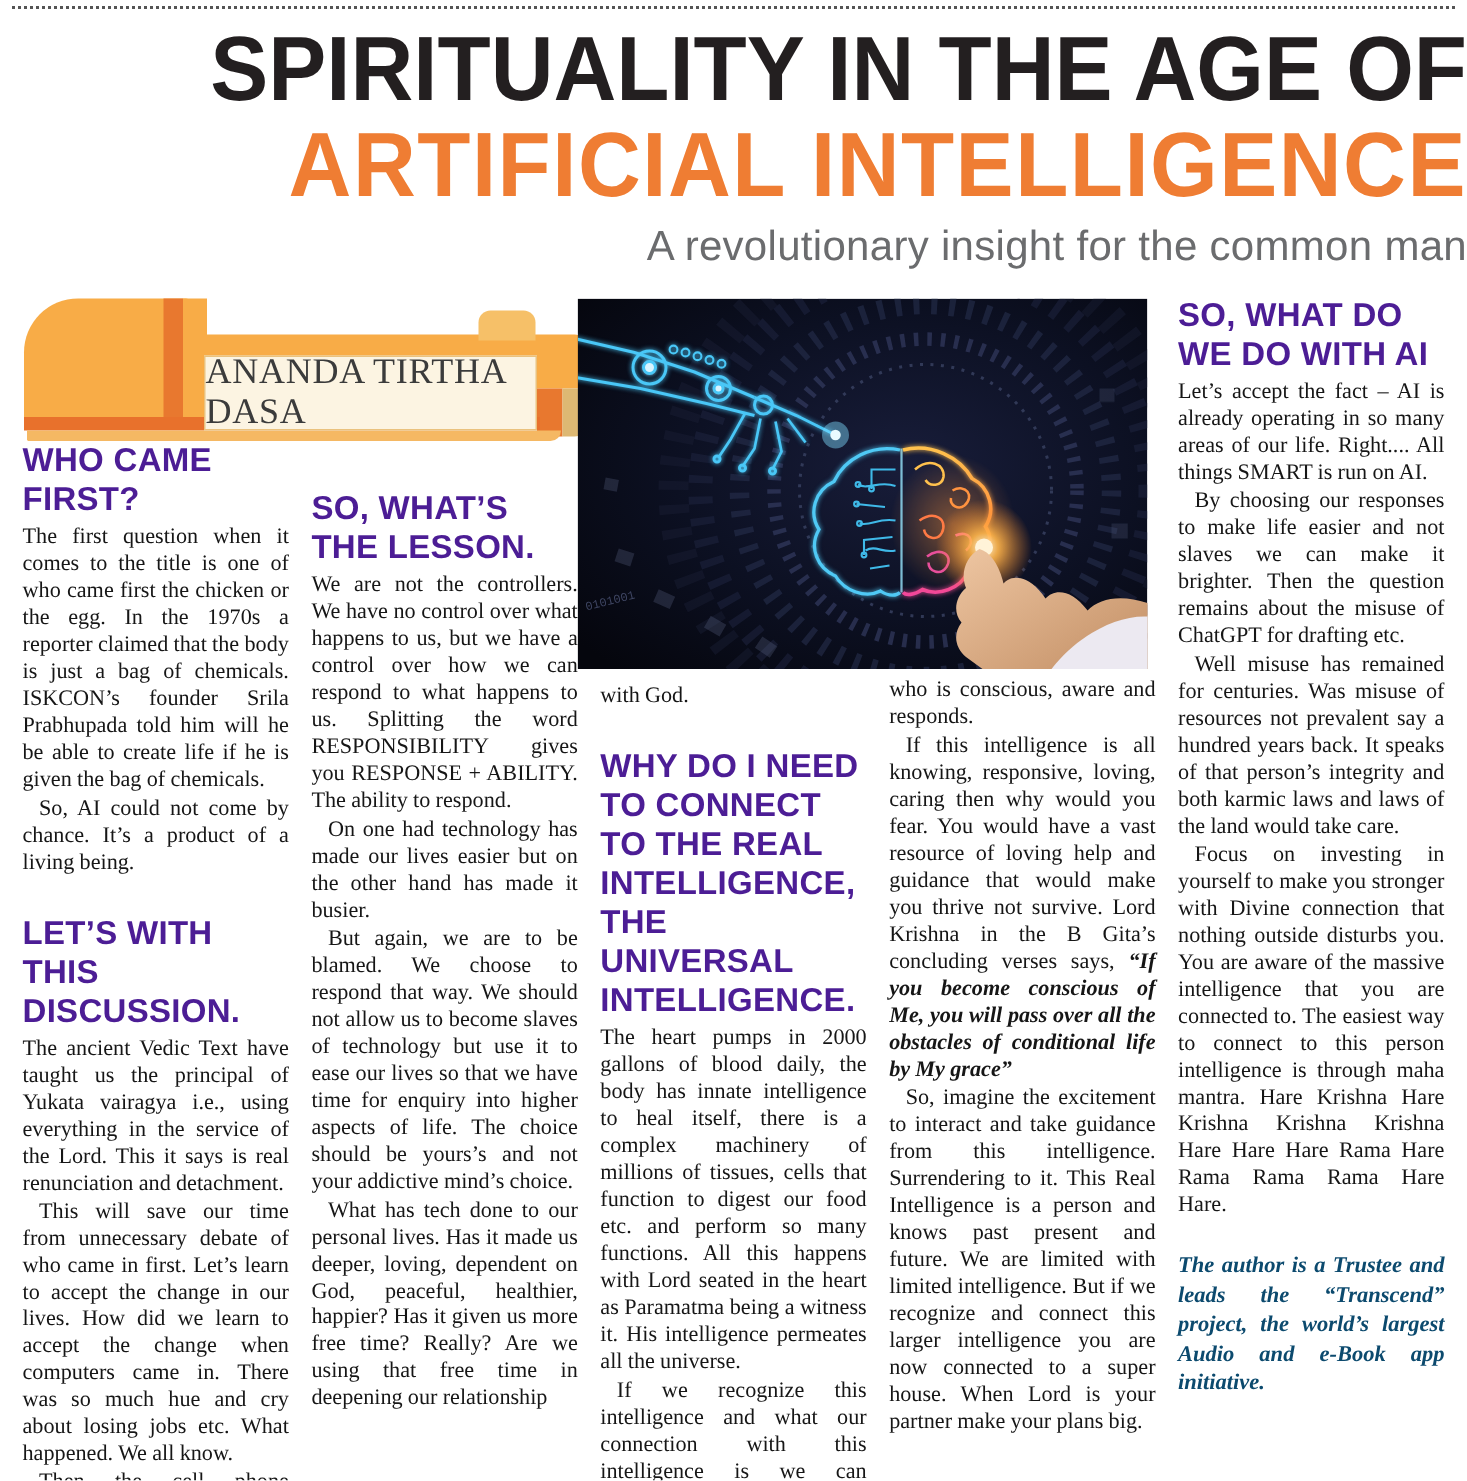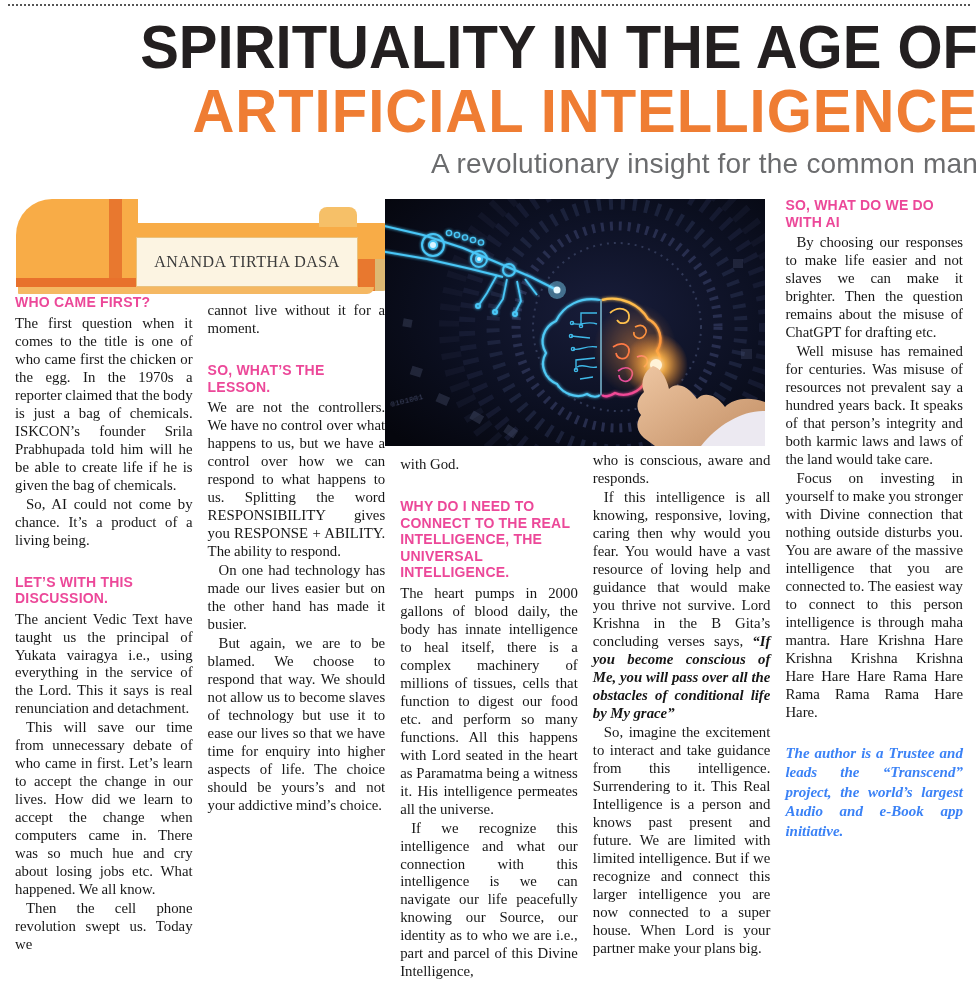--- a/index.html
+++ b/index.html
@@ -28,45 +28,45 @@
   .col { flex:1 1 0; min-width:0; }
   .col .spacer { width:100%; }
   .c1 .spacer { height:100px; }
   .c2 .spacer { height:108px; }
   .c3 .spacer { height:262px; }
   .c4 .spacer { height:258px; }
   .c5 .spacer { height:3px; }
 
   h3.sec {
     font-family:"Liberation Sans", sans-serif; font-weight:bold;
-    font-size:14px; line-height:1.18; color:#ec4899; letter-spacing:0.2px;
+    font-size:22px; line-height:1.18; color:#4c1d95; letter-spacing:0.2px;
     margin:0 0 4px 0;
   }
   h3.sec.later { margin-top:24px; }
   p.body {
     font-size:14.8px; line-height:1.215; color:#161616;
     text-align:justify; margin:0 0 1px 0; word-spacing:-0.2px;
   }
   p.body.ind { text-indent:11px; }
   p.body i.q { font-weight:bold; font-style:italic; }
   p.note {
-    font-size:15px; line-height:1.3; color:#3b82f6; font-style:italic; font-weight:bold;
+    font-size:15px; line-height:1.3; color:#0c4a6e; font-style:italic; font-weight:bold;
     text-align:justify; margin-top:22px;
   }
 
   
   .banner { position:absolute; left:16px; top:5px; width:374px; height:98px; }
   .banner div { position:absolute; }
   .b-left   { left:0; top:0; width:112px; height:79px; background:#f8ac47; border-radius:36px 4px 0 0; }
   .b-stripe { left:93px; top:0; width:13px; height:79px; background:#e8782f; }
   .b-step   { left:106px; top:0; width:16px; height:79px; background:#f8ac47; }
   .b-topbar { left:120px; top:24px; width:222px; height:16px; background:#f8ac47; }
   .b-label  { left:120px; top:38px; width:222px; height:50px; background:#fcf4e2; border:1px solid #eac27e;
               display:flex; align-items:center; justify-content:center;
-              font-family:"Liberation Serif", serif; font-size:16px; color:#3b3b3b; letter-spacing:0.5px; }
+              font-family:"Liberation Serif", serif; font-size:24px; color:#3b3b3b; letter-spacing:0.5px; }
   .b-tab    { left:303px; top:8px;  width:38px; height:20px; background:#f6c068; border-radius:8px 8px 0 0; }
   .b-cap    { left:342px; top:24px; width:33px; height:36px; background:#f8ac47; border-radius:0 8px 0 0; }
   .b-capdk  { left:342px; top:60px; width:17px; height:32px; background:#e8782f; }
   .b-captan { left:359px; top:60px; width:16px; height:32px; background:#ddb873; border-radius:0 0 8px 0; }
   .b-shadow { left:0; top:79px; width:344px; height:9px; background:#e8712c; }
   .b-base   { left:2px; top:88px; width:356px; height:7px; background:#f5b863; border-radius:0 0 30px 4px; }
 
   
   .feature { position:absolute; left:385px; top:5px; width:380px; height:247px; overflow:hidden; }
   .feature svg { display:block; }
@@ -222,45 +222,46 @@
       <p class="body">The first question when it comes to the title is one of who came first the chicken or the egg. In the 1970s a reporter claimed that the body is just a bag of chemicals. ISKCON’s founder Srila Prabhupada told him will he be able to create life if he is given the bag of chemicals.</p>
       <p class="body ind">So, AI could not come by chance. It’s a product of a living being.</p>
       <h3 class="sec later">LET’S WITH THIS DISCUSSION.</h3>
       <p class="body">The ancient Vedic Text have taught us the principal of Yukata vairagya i.e., using everything in the service of the Lord. This it says is real renunciation and detachment.</p>
       <p class="body ind">This will save our time from unnecessary debate of who came in first. Let’s learn to accept the change in our lives. How did we learn to accept the change when computers came in. There was so much hue and cry about losing jobs etc. What happened. We all know.</p>
       <p class="body ind">Then the cell phone revolution swept us. Today we</p>
     </div>
 
     <div class="col c2">
       <div class="spacer"></div>
-      <p class="body">cannot live without it for a moment.</p>
       <h3 class="sec later">SO, WHAT’S THE LESSON.</h3>
       <p class="body">We are not the controllers. We have no control over what happens to us, but we have a control over how we can respond to what happens to us. Splitting the word RESPONSIBILITY gives you RESPONSE + ABILITY. The ability to respond.</p>
       <p class="body ind">On one had technology has made our lives easier but on the other hand has made it busier.</p>
       <p class="body ind">But again, we are to be blamed. We choose to respond that way. We should not allow us to become slaves of technology but use it to ease our lives so that we have time for enquiry into higher aspects of life. The choice should be yours’s and not your addictive mind’s choice.</p>
+      <p class="body ind">What has tech done to our personal lives. Has it made us deeper, loving, dependent on God, peaceful, healthier, happier? Has it given us more free time? Really? Are we using that free time in deepening our relationship</p>
     </div>
 
     <div class="col c3">
       <div class="spacer"></div>
       <p class="body">with God.</p>
       <h3 class="sec later">WHY DO I NEED TO CONNECT TO THE REAL INTELLIGENCE, THE UNIVERSAL INTELLIGENCE.</h3>
       <p class="body">The heart pumps in 2000 gallons of blood daily, the body has innate intelligence to heal itself, there is a complex machinery of millions of tissues, cells that function to digest our food etc. and perform so many functions. All this happens with Lord seated in the heart as Paramatma being a witness it. His intelligence permeates all the universe.</p>
       <p class="body ind">If we recognize this intelligence and what our connection with this intelligence is we can navigate our life peacefully knowing our Source, our identity as to who we are i.e., part and parcel of this Divine Intelligence,</p>
     </div>
 
     <div class="col c4">
       <div class="spacer"></div>
       <p class="body">who is conscious, aware and responds.</p>
       <p class="body ind"><span>If this intelligence is all knowing, responsive, loving, caring then why would you fear. You would have a vast resource of loving help and guidance that would make you thrive not survive. Lord Krishna in the B Gita’s concluding verses says, </span><i class="q">“If you become conscious of Me, you will pass over all the obstacles of conditional life by My grace”</i></p>
       <p class="body ind">So, imagine the excitement to interact and take guidance from this intelligence. Surrendering to it. This Real Intelligence is a person and knows past present and future. We are limited with limited intelligence. But if we recognize and connect this larger intelligence you are now connected to a super house. When Lord is your partner make your plans big.</p>
     </div>
 
     <div class="col c5">
       <div class="spacer"></div>
       <h3 class="sec">SO, WHAT DO WE DO WITH AI</h3>
+      <p class="body">Let’s accept the fact – AI is already operating in so many areas of our life. Right.... All things SMART is run on AI.</p>
       <p class="body ind">By choosing our responses to make life easier and not slaves we can make it brighter. Then the question remains about the misuse of ChatGPT for drafting etc.</p>
       <p class="body ind">Well misuse has remained for centuries. Was misuse of resources not prevalent say a hundred years back. It speaks of that person’s integrity and both karmic laws and laws of the land would take care.</p>
       <p class="body ind">Focus on investing in yourself to make you stronger with Divine connection that nothing outside disturbs you. You are aware of the massive intelligence that you are connected to. The easiest way to connect to this person intelligence is through maha mantra. Hare Krishna Hare Krishna Krishna Krishna Hare Hare Hare Rama Hare Rama Rama Rama Hare Hare.</p>
       <p class="note">The author is a Trustee and leads the “Transcend” project, the world’s largest Audio and e-Book app initiative.</p>
     </div>
 
   </div>
 </div>
 
 </body></html>

